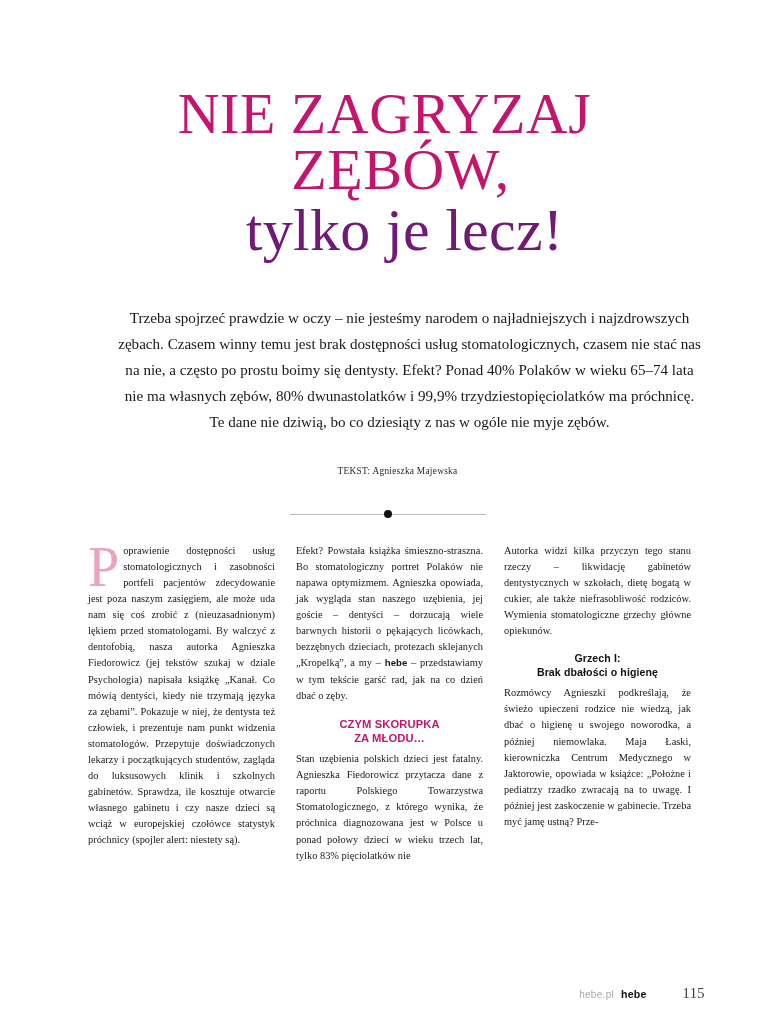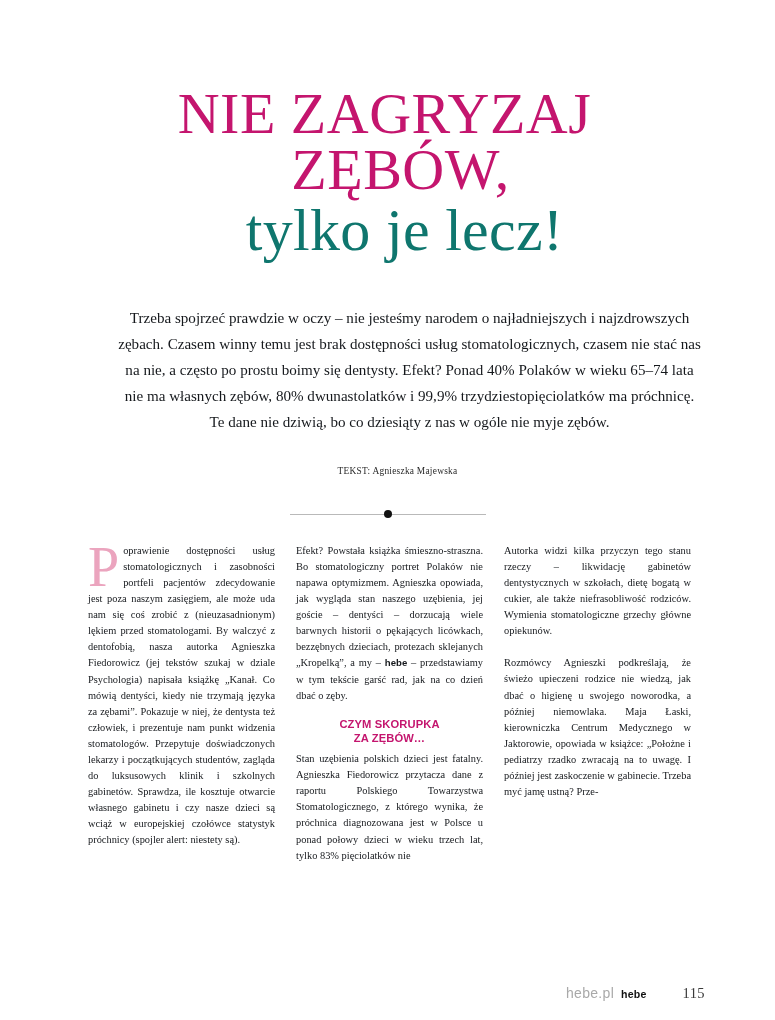--- a/index.html
+++ b/index.html
@@ -37,21 +37,21 @@
     display: block;
     color: #C4156E;
     font-size: 58px;
     font-family: "Liberation Serif", "DejaVu Serif", serif;
     letter-spacing: 0.5px;
   }
   .hl-line1 { padding-right: 6px; }
   .hl-line2 { padding-left: 26px; }
   .hl-line3 {
     display: block;
-    color: #0f766e;
+    color: #701a75;
     font-size: 60px;
     margin-top: 2px;
     padding-left: 34px;
     letter-spacing: 0.3px;
   }
 
   
   .lead {
     position: absolute;
     left: 72px;
@@ -168,21 +168,21 @@
     position: absolute;
     right: 70px;
     bottom: 18px;
     display: flex;
     align-items: baseline;
     gap: 7px;
     font-family: "Liberation Sans", "DejaVu Sans", sans-serif;
   }
   .footer .site {
     color: #a9a9a9;
-    font-size: 14px;
+    font-size: 10px;
     letter-spacing: 0.3px;
   }
   .footer .brand {
     color: #111111;
     font-size: 10.6px;
     font-weight: bold;
     letter-spacing: 0.2px;
   }
   .footer .pagenum {
     color: #3a3a3a;
@@ -219,27 +219,31 @@
   <div class="columns">
 
     <div class="col">
       <p><span class="dropcap">P</span><span>oprawienie dostępności usług stomatologicznych i zasobności portfeli pacjentów zdecydowanie jest poza naszym zasięgiem, ale może uda nam się coś zrobić z (nieuzasadnionym) lękiem przed stomatologami. By walczyć z dentofobią, nasza autorka Agnieszka Fiedorowicz (jej tekstów szukaj w dziale Psychologia) napisała książkę „Kanał. Co mówią dentyści, kiedy nie trzymają języka za zębami”. Pokazuje w niej, że dentysta też człowiek, i prezentuje nam punkt widzenia stomatologów. Przepytuje doświadczonych lekarzy i początkujących studentów, zagląda do luksusowych klinik i szkolnych gabinetów. Sprawdza, ile kosztuje otwarcie własnego gabinetu i czy nasze dzieci są wciąż w europejskiej czołówce statystyk próchnicy (spojler alert: niestety są).</span></p>
     </div>
 
     <div class="col">
       <p><span>Efekt? Powstała książka śmieszno-straszna. Bo stomatologiczny portret Polaków nie napawa optymizmem. Agnieszka opowiada, jak wygląda stan naszego uzębienia, jej goście – dentyści – dorzucają wiele barwnych historii o pękających licówkach, bezzębnych dzieciach, protezach sklejanych „Kropelką”, a my – </span><span class="hebe-inline">hebe</span><span> – przedstawiamy w tym tekście garść rad, jak na co dzień dbać o zęby.</span></p>
       <span class="subhead">
         <span>CZYM SKORUPKA</span><br>
-        <span>ZA ZĘBÓW…</span>
+        <span>ZA MŁODU…</span>
       </span>
       <p>Stan uzębienia polskich dzieci jest fatalny. Agnieszka Fiedorowicz przytacza dane z raportu Polskiego Towarzystwa Stomatologicznego, z którego wynika, że próchnica diagnozowana jest w Polsce u ponad połowy dzieci w wieku trzech lat, tylko 83% pięciolatków nie</p>
     </div>
 
     <div class="col">
       <p>Autorka widzi kilka przyczyn tego stanu rzeczy – likwidację gabinetów dentystycznych w szkołach, dietę bogatą w cukier, ale także niefrasobliwość rodziców. Wymienia stomatologiczne grzechy główne opiekunów.</p>
+      <span class="subhead dark subhead-sm">
+        <span>Grzech I:</span><br>
+        <span>Brak dbałości o higienę</span>
+      </span>
       <p>Rozmówcy Agnieszki podkreślają, że świeżo upieczeni rodzice nie wiedzą, jak dbać o higienę u swojego noworodka, a później niemowlaka. Maja Łaski, kierowniczka Centrum Medycznego w Jaktorowie, opowiada w książce: „Położne i pediatrzy rzadko zwracają na to uwagę. I później jest zaskoczenie w gabinecie. Trzeba myć jamę ustną? Prze-</p>
     </div>
 
   </div>
 
   <div class="footer">
     <span class="site">hebe.pl</span>
     <span class="brand">hebe</span>
     <span class="pagenum">115</span>
   </div>

